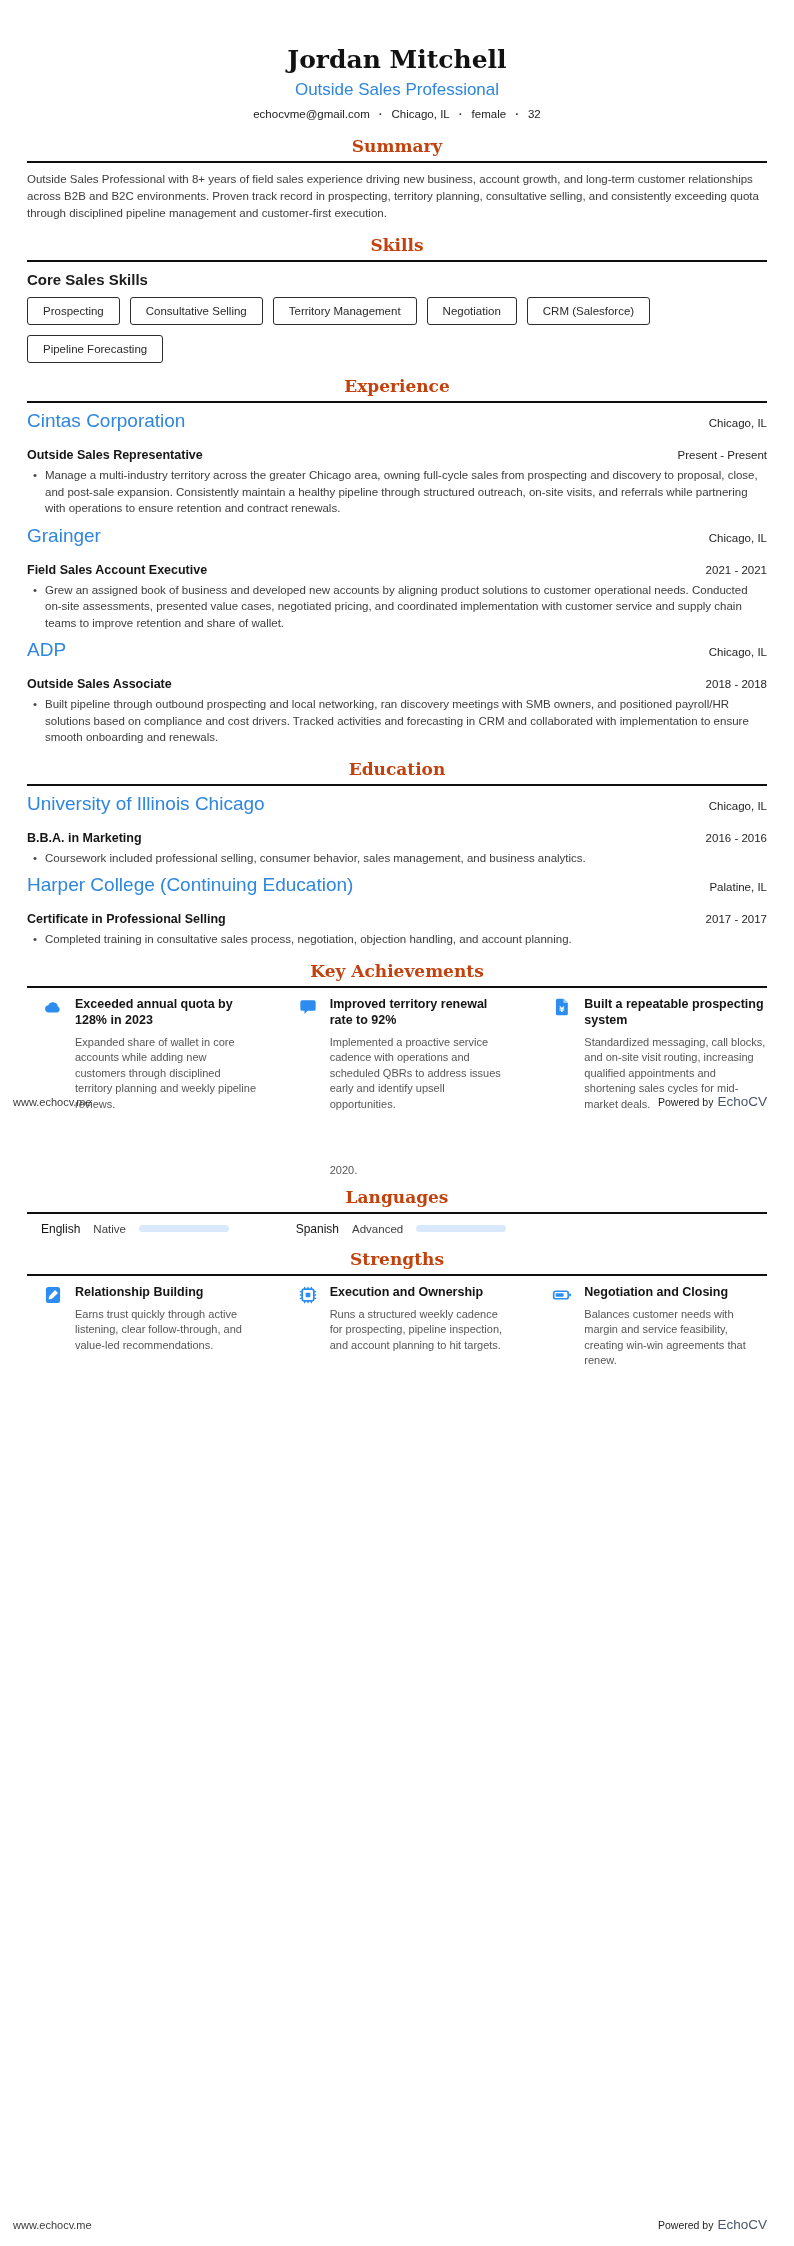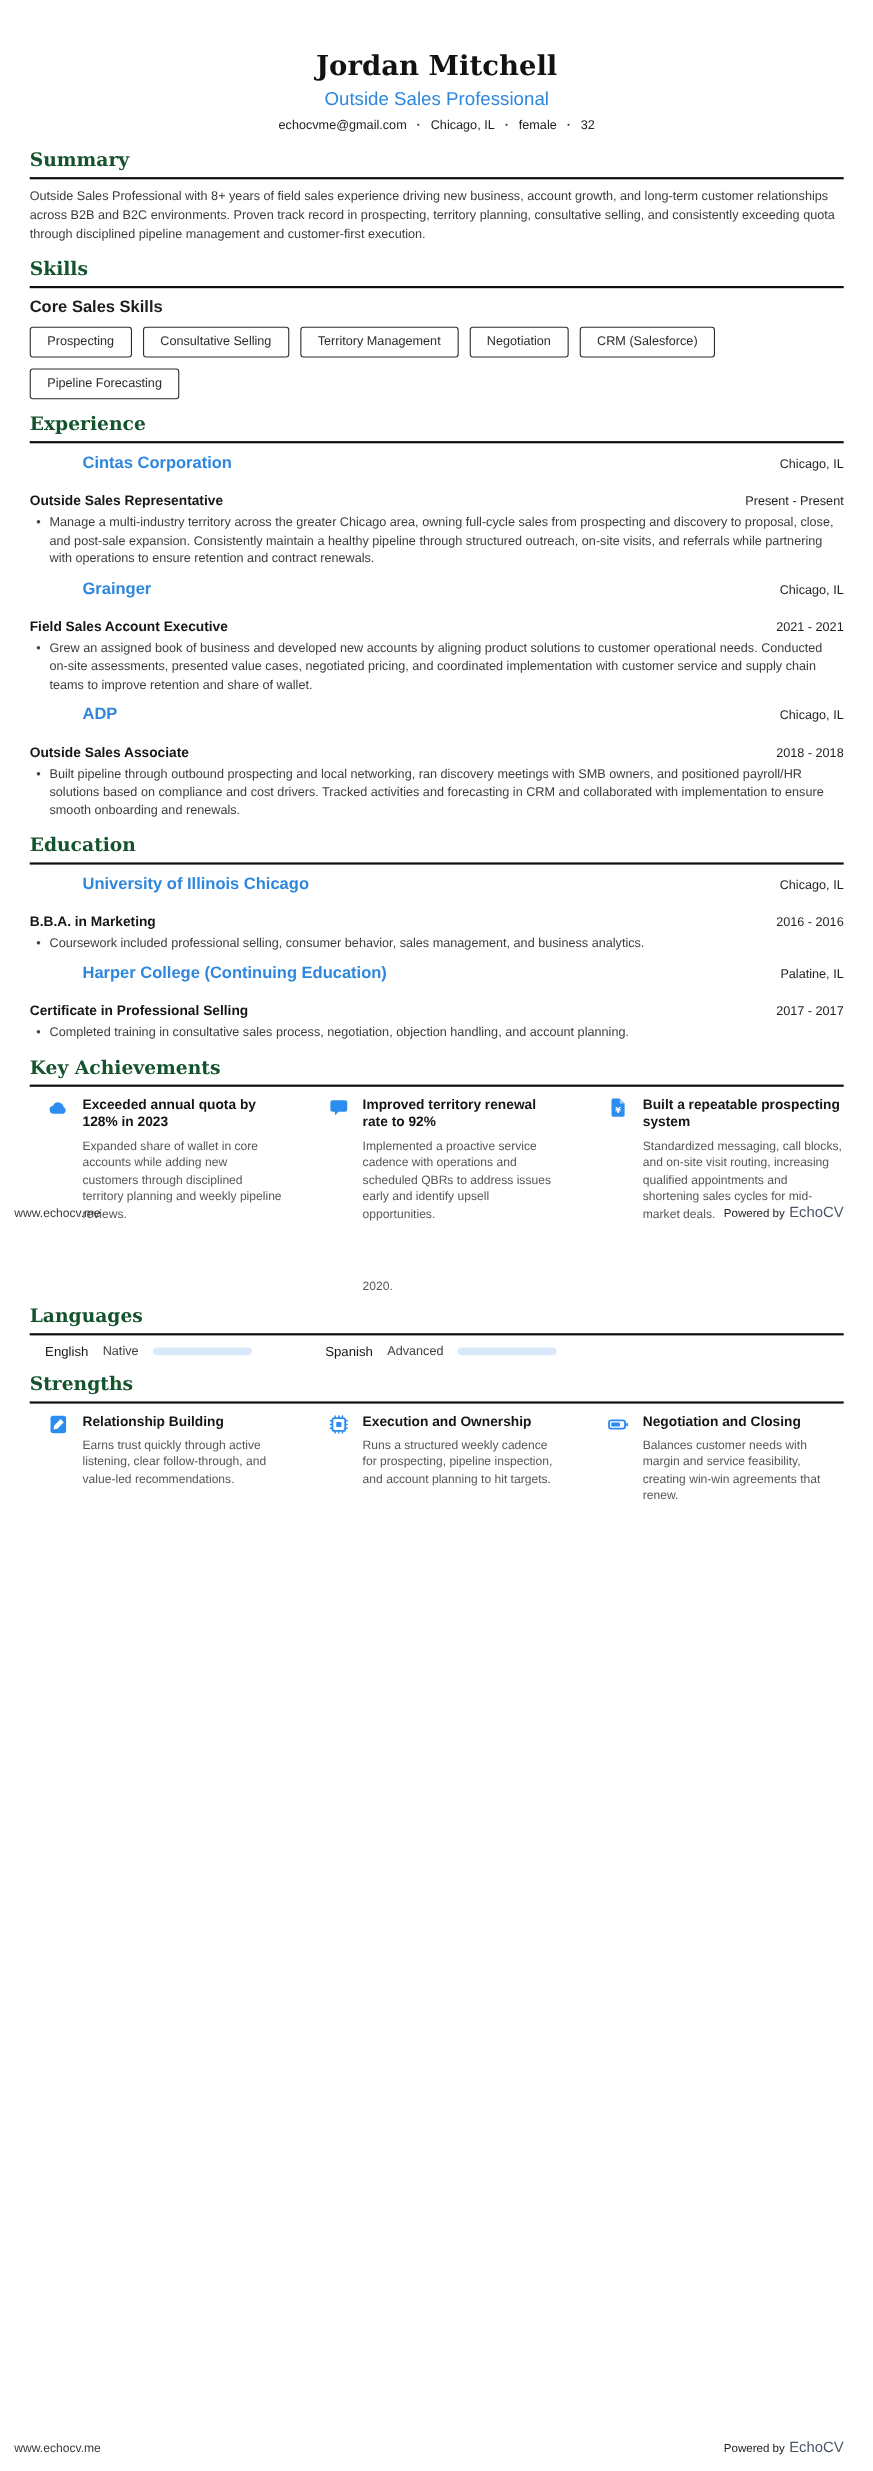--- a/index.html
+++ b/index.html
@@ -13,35 +13,35 @@
 
   
   .hdr { padding-top:44px; text-align:center; }
   .hdr-name { font-family:"DejaVu Serif","Liberation Serif",serif; font-weight:700; font-size:25px; line-height:32px; color:#121212; }
   .hdr-title { font-size:17px; line-height:25px; color:#2e86de; margin-top:1px; }
   .hdr-contact { font-size:11.5px; line-height:18px; color:#222; margin-top:3px; }
   .hdr-contact .dot { display:inline-block; margin:0 9px; color:#333; font-weight:700; }
 
   
   .sec { margin-top:13px; }
-  .sec-h { font-family:"DejaVu Serif","Liberation Serif",serif; font-weight:700; font-size:17px; line-height:21px; color:#14532d; }
+  .sec-h { font-family:"DejaVu Serif","Liberation Serif",serif; font-weight:700; font-size:17px; line-height:21px; text-align:center; color:#c2410c; }
   .sec-rule { border-bottom:2.5px solid #0f0f0f; margin-top:4px; }
   .sec-body { margin-top:8px; }
 
   .para { font-size:11.5px; line-height:17px; color:#3c3c3c; }
 
   
   .skill-group { font-size:15px; font-weight:700; color:#1c1c1c; line-height:19px; margin-bottom:8px; }
   .chips { display:flex; flex-wrap:wrap; gap:10px; }
   .chip { border:1.5px solid #2d2d2d; border-radius:3px; padding:7px 15px; font-size:11.5px; color:#2b2b2b; background:#fff; }
 
   
   .entry { margin-bottom:9px; }
   .entry-row { display:flex; justify-content:space-between; align-items:baseline; }
-  .company { font-size:15px; font-weight:700; color:#2e86de; line-height:19px;margin-left:48px; }
+  .company { font-size:19px; font-weight:400; color:#2e86de; line-height:19px; }
   .loc, .dates { font-size:11.5px; color:#1f1f1f; }
   .role { font-size:12.5px; font-weight:700; color:#161616; line-height:17px; margin-top:17px; }
   .bullet { position:relative; padding-left:18px; font-size:11.5px; line-height:16.5px; color:#3c3c3c; margin-top:3px; }
   .bullet::before { content:"•"; position:absolute; left:6px; color:#444; }
 
   
   .grid3 { display:grid; grid-template-columns:repeat(3,1fr); column-gap:24px; row-gap:14px; }
   .card { display:flex; gap:12px; padding-left:16px; }
   .card .ic { flex:0 0 20px; padding-top:1px; }
   .card-title { font-size:12.5px; font-weight:700; color:#151515; line-height:16px; }

